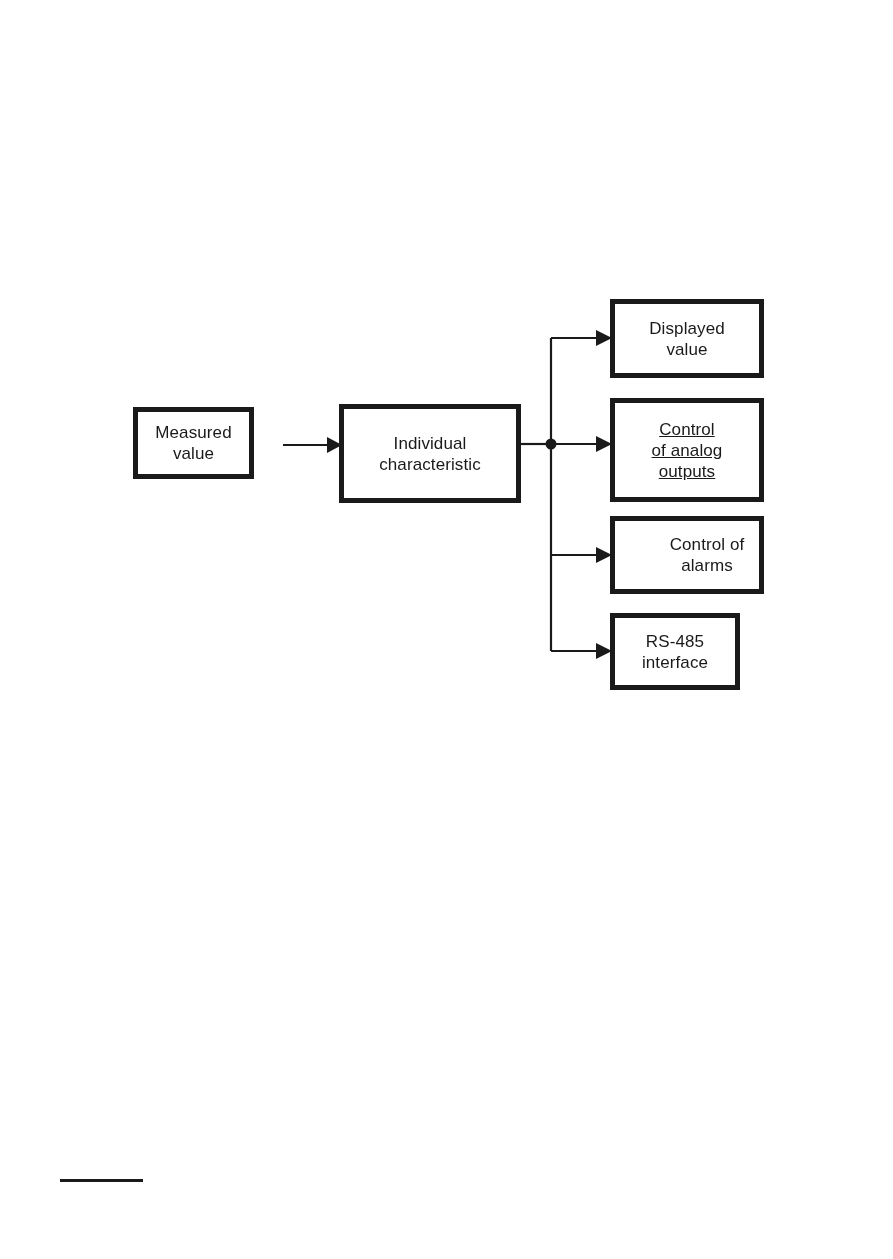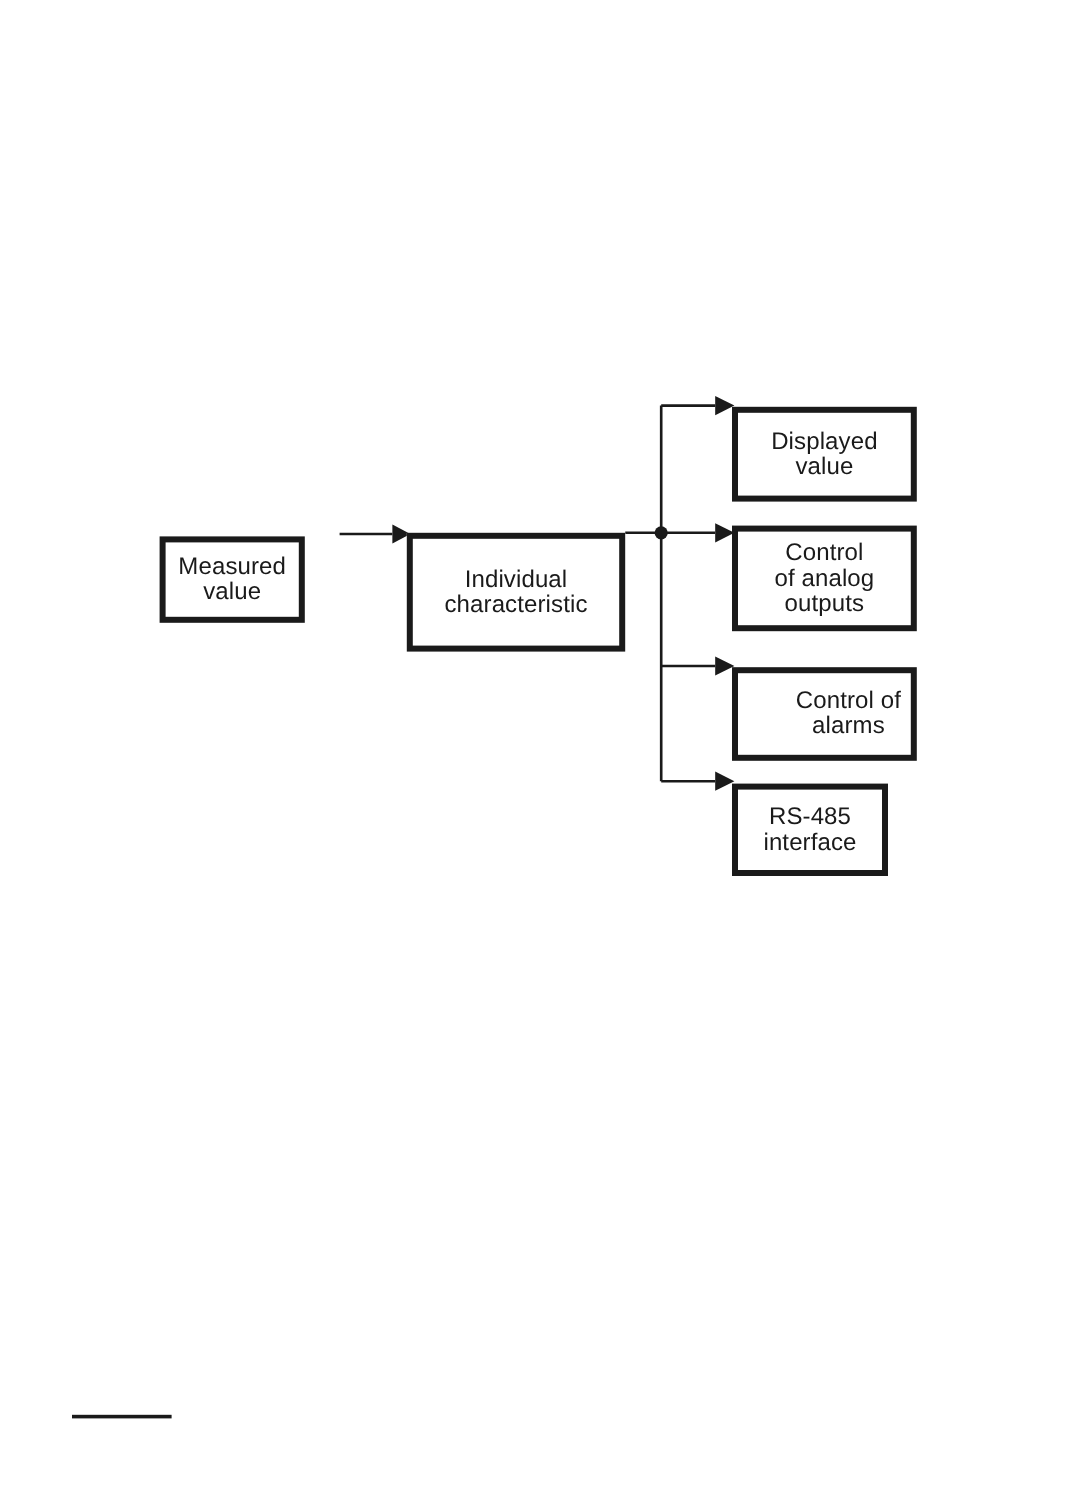--- a/index.html
+++ b/index.html
@@ -30,36 +30,35 @@
     position: absolute;
     box-sizing: border-box;
     background: #ffffff;
     border: 5px solid #1a1a1a;
     display: flex;
     align-items: center;
     justify-content: center;
     text-align: center;
     color: #1a1a1a;
     font-family: "Liberation Sans", sans-serif;
-    font-size: 20px;
+    font-size: 17px;
     line-height: 21px;
     letter-spacing: 0.1px;
     white-space: pre-line;
     z-index: 3;
-    margin-top: 40px;
   }
   .node-box .node-label {
     display: block;
     padding: 0 4px;
   }
   
   #node-measured-value      { left: 133px; top: 407px; width: 121px; height: 72px; }
   #node-individual-char     { left: 339px; top: 404px; width: 182px; height: 99px; }
   #node-displayed-value     { left: 610px; top: 299px; width: 154px; height: 79px; }
-  #node-analog-outputs      { left: 610px; top: 398px; width: 154px; height: 88px; }
+  #node-analog-outputs      { left: 610px; top: 398px; width: 154px; height: 104px; text-decoration: underline; }
   #node-control-alarms      { left: 610px; top: 516px; width: 154px; height: 78px; padding-left: 40px; }
   #node-rs485-interface     { left: 610px; top: 613px; width: 130px; height: 77px; }
 
   #connector-svg {
     position: absolute;
     left: 0;
     top: 0;
     width: 893px;
     height: 1259px;
     z-index: 2;

